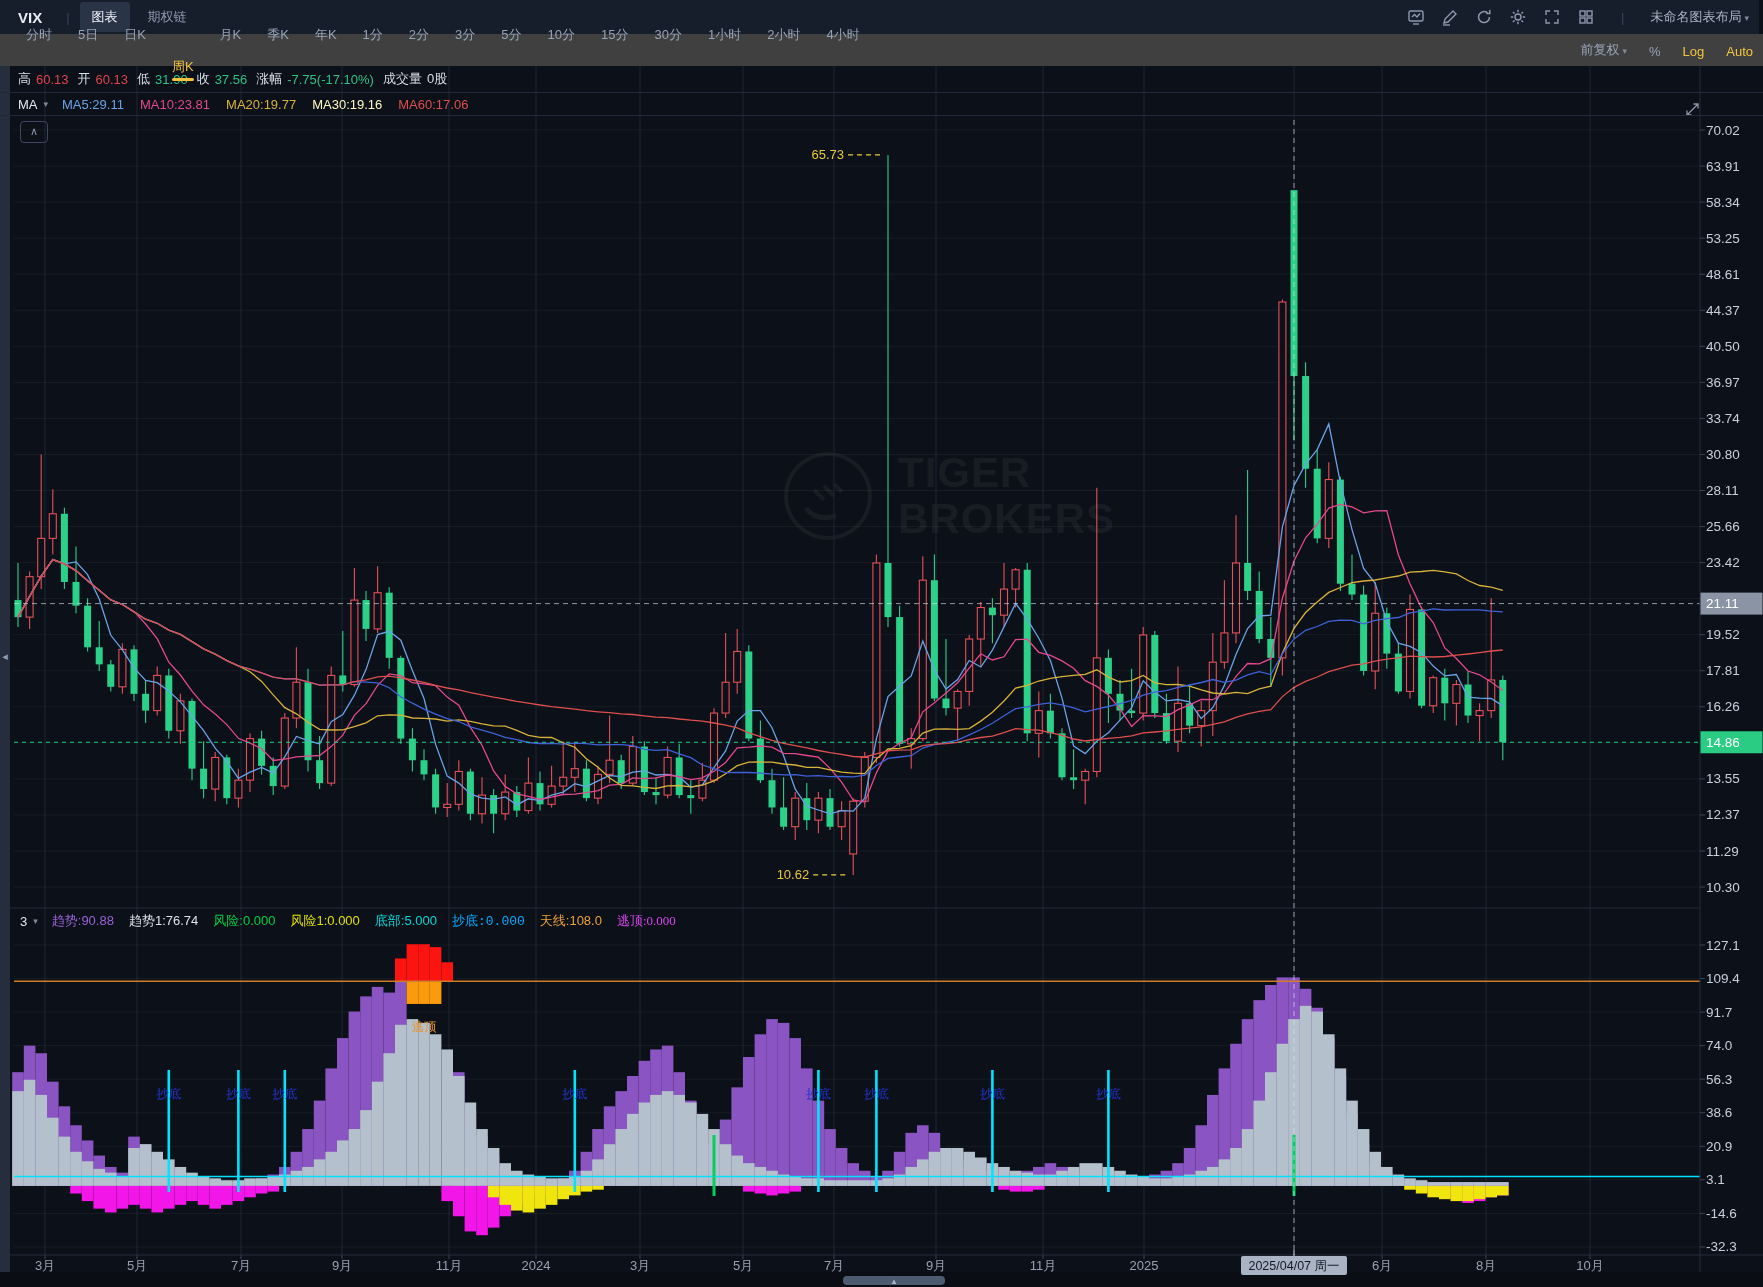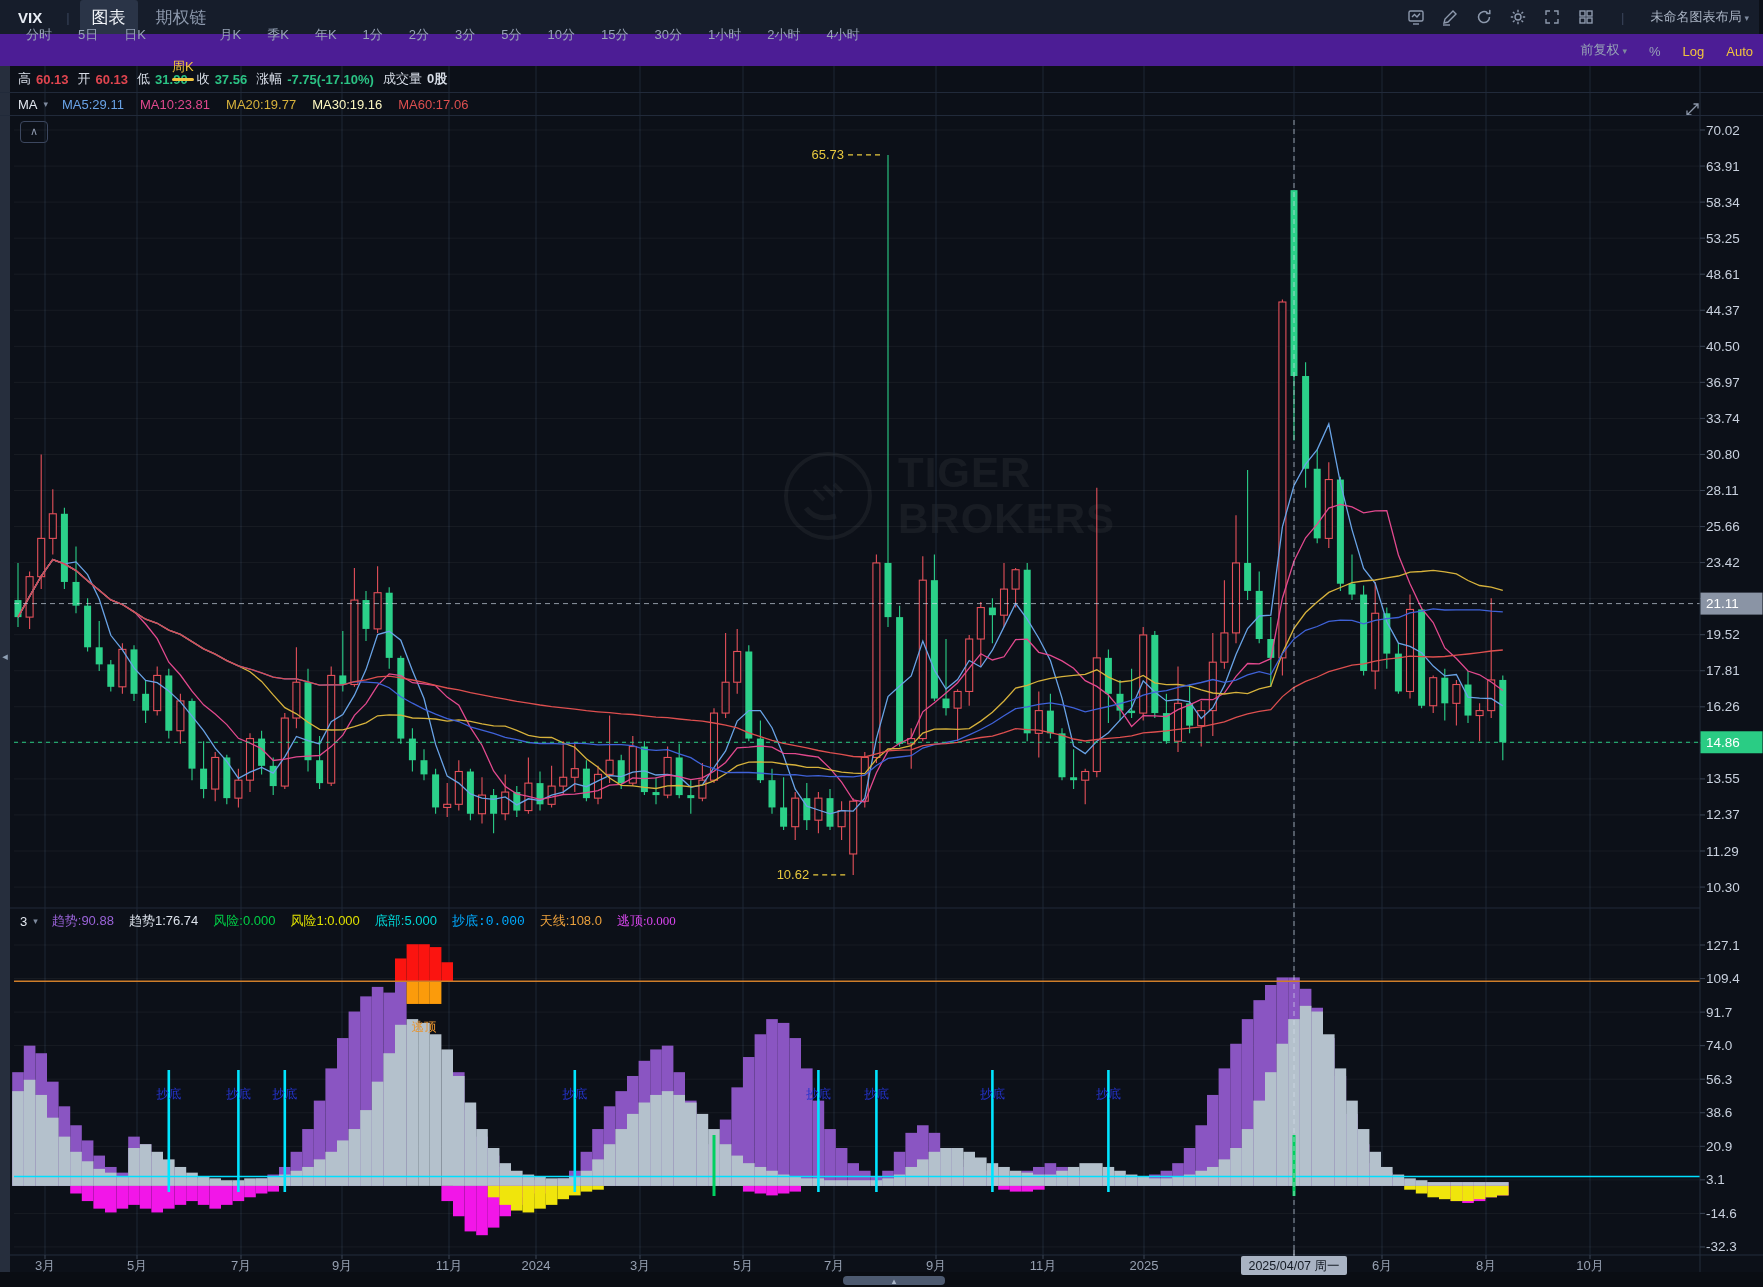--- a/index.html
+++ b/index.html
@@ -2,38 +2,38 @@
 <html><head>
 <meta charset="utf-8">
 <style>
   html,body{margin:0;padding:0;background:#070a10;font-family:"Liberation Sans","DejaVu Sans",sans-serif;}
   .app{position:relative;width:1763px;height:1287px;background:#0c1018;overflow:hidden;}
   svg text{font-family:"Liberation Sans","DejaVu Sans",sans-serif;}
   
   .topbar{position:absolute;top:0;left:0;right:4px;height:34px;background:#161d2b;display:flex;align-items:center;z-index:5;border-bottom:1px solid #0a0d14;}
   .topbar .sym{color:#e8edf5;font-weight:bold;font-size:15px;margin:0 14px 0 18px;}
   .vsep{color:#39445a;font-size:13px;margin:0 10px;}
-  .tab{font-size:17px;color:#8d99ad;padding:6px 12px;border-radius:3px;cursor:pointer;}
+  .tab{font-size:13px;color:#8d99ad;padding:6px 12px;border-radius:3px;cursor:pointer;}
   .tab.active{background:#2a3447;color:#f0f3f8;}
   .topbar-right{margin-left:auto;display:flex;align-items:center;gap:16px;padding-right:10px;}
   .tb-icon{width:18px;height:18px;color:#8d99ad;cursor:pointer;display:inline-flex;}
   .layout-name{color:#aab4c4;font-size:13px;white-space:nowrap;}
   .caret{color:#7f8b9f;font-size:9px;margin-left:3px;}
   
-  .tfbar{position:absolute;top:34px;left:0;right:0;height:32px;background:#4c1d95;display:flex;align-items:center;z-index:5;}
+  .tfbar{position:absolute;top:34px;left:0;right:0;height:32px;background:#404040;display:flex;align-items:center;z-index:5;}
   .tf-item{font-size:13px;color:#97a3b6;margin-left:26px;padding:7px 0 5px 0;cursor:pointer;position:relative;}
   .tf-item.active{color:#f2c53d;margin-top:32px;}
   .tf-item.active:after{content:"";position:absolute;left:0;right:0;bottom:0;height:3px;background:#f2c53d;border-radius:2px;}
   .tf-right{margin-left:auto;display:flex;align-items:flex-end;gap:22px;padding-right:10px;}
   .tf-ctl{font-size:13px;color:#97a3b6;cursor:pointer;}
   .tf-ctl.yellow{color:#f2c53d;}
   
   .quoterow{position:absolute;top:66px;left:0;width:1700px;height:26px;display:flex;align-items:center;gap:9px;padding-left:18px;z-index:4;font-size:13px;}
   .q-label{color:#d8dee8;}
-  .q-value{margin-left:-4px;font-weight:bold;}
+  .q-value{margin-left:-4px;}
   .marow{position:absolute;top:92px;left:0;width:1763px;height:24px;display:flex;align-items:center;gap:14px;padding-left:18px;z-index:4;font-size:13px;border-top:1px solid #212a3a;border-bottom:1px solid #212a3a;box-sizing:border-box;}
   .marow .ma-t{color:#e2e7ef;}
   .collapse-btn{position:absolute;top:121px;left:20px;width:26px;height:20px;border:1px solid #3c475f;border-radius:4px;color:#8d98ac;font-size:11px;line-height:18px;text-align:center;z-index:4;cursor:pointer;}
   
   .indheader{position:absolute;top:911px;left:0;width:1690px;height:20px;display:flex;align-items:center;gap:14px;padding-left:20px;z-index:4;font-size:13px;}
   .indheader .num{color:#e2e7ef;}
   
   .watermark{position:absolute;left:778px;top:446px;display:flex;align-items:center;gap:20px;z-index:1;pointer-events:none;}
   .wm-text{font-size:42px;font-weight:bold;color:rgba(255,255,255,0.05);line-height:1.1;letter-spacing:1px;}
   .chart-svg{position:absolute;top:0;left:0;z-index:2;}

